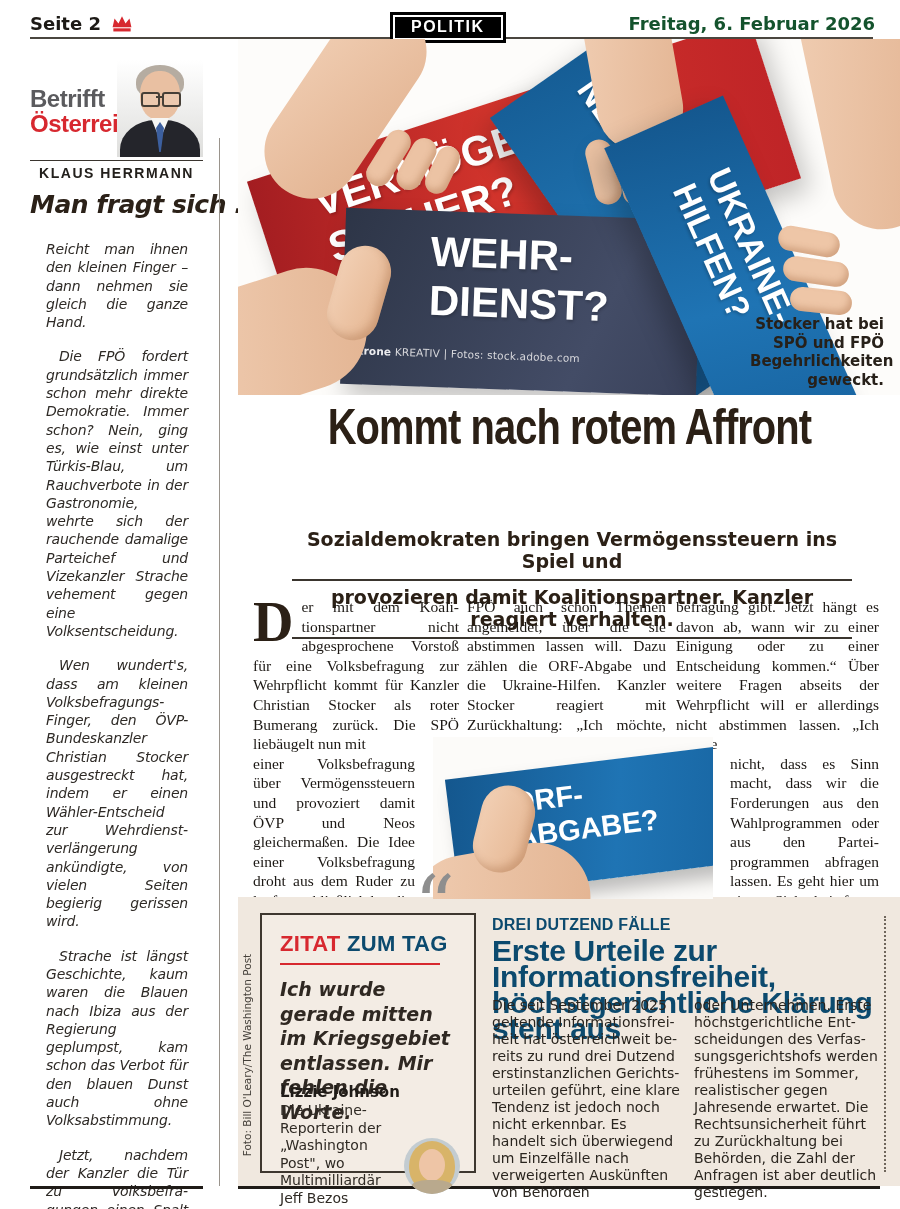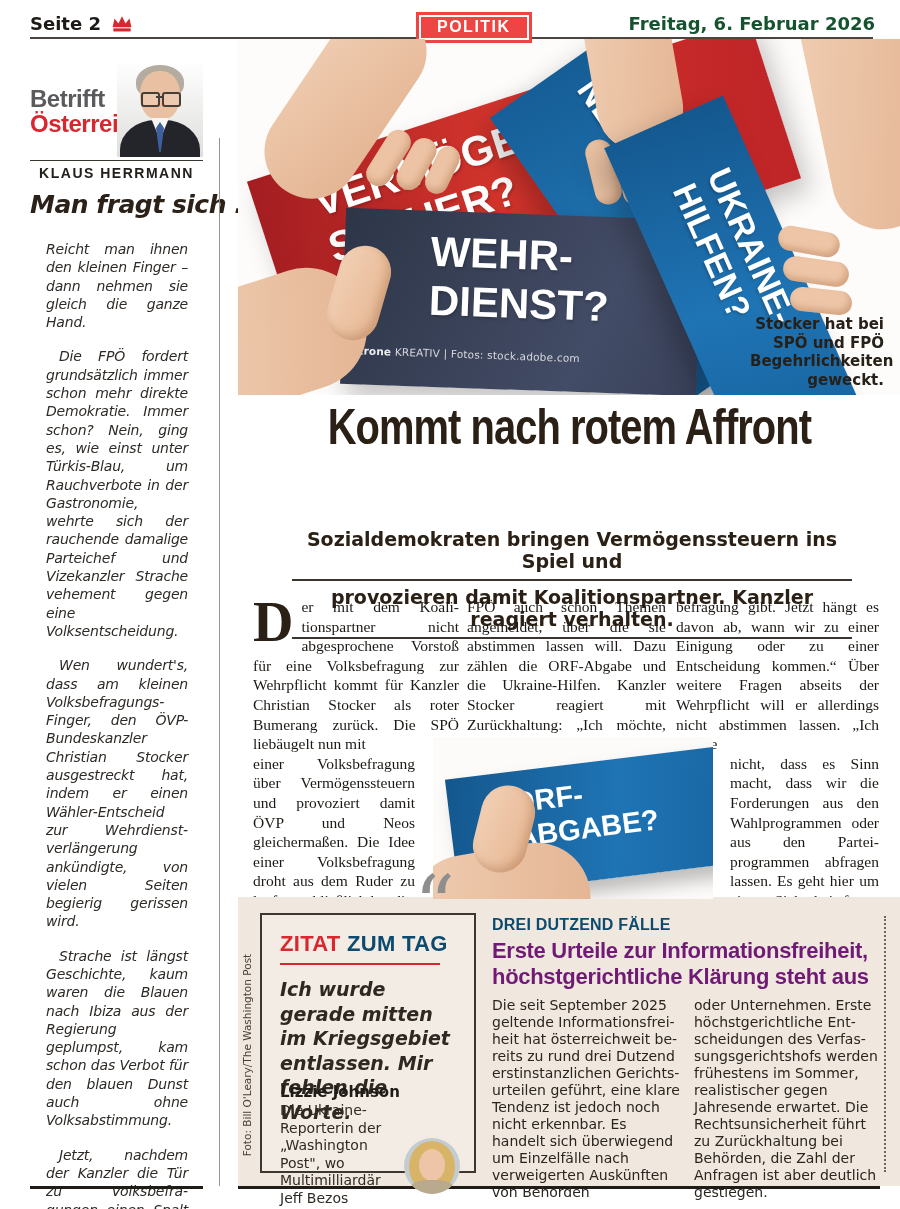--- a/index.html
+++ b/index.html
@@ -3,21 +3,21 @@
 <meta charset="utf-8">
 <style>
   html,body{margin:0;padding:0;background:#ffffff;}
   .page{position:relative;width:900px;height:1209px;background:#ffffff;overflow:hidden;
         font-family:"DejaVu Sans",sans-serif;color:#2b2016;}
   .abs{position:absolute;}
 
   
   .page-label{left:30px;top:13px;font-size:18px;font-weight:bold;color:#1d1a16;display:flex;align-items:center;gap:10px;justify-content:space-between;}
   .head-rule{left:30px;top:37px;width:843px;height:2px;background:#4a463f;}
-  .politik-badge{left:416px;top:12px;background:#ef4444;padding:3px;z-index:3;}
+  .politik-badge{left:390px;top:12px;background:#000000;padding:3px;z-index:3;}
   .politik-badge .inner{display:block;border:2px solid #ffffff;color:#ffffff;font-weight:bold;
       font-size:16px;letter-spacing:1.5px;padding:1px 16px 2px;font-family:"Liberation Sans",sans-serif;}
   .date-label{right:25px;top:13px;font-size:18px;font-weight:bold;color:#14532d;}
 
   
   .logo-text{left:30px;top:86px;font-family:"Liberation Sans",sans-serif;font-weight:bold;
       font-size:24px;line-height:25px;letter-spacing:-0.5px;}
   .logo-text .l1{color:#5b5b5e;}
   .logo-text .l2{color:#d7282f;}
   .klaus-photo{left:117px;top:60px;width:86px;height:97px;background:linear-gradient(#ffffff,#dededc);overflow:hidden;}
@@ -122,21 +122,21 @@
   .lz-face{position:absolute;left:15px;top:11px;width:26px;height:32px;border-radius:50%;background:#eec5a6;}
   .lz-sh{position:absolute;left:7px;top:42px;width:42px;height:18px;border-radius:40%;background:#b9a98d;}
   .big-quote{left:414px;top:876px;font-family:"DejaVu Serif",serif;font-size:80px;line-height:60px;
       color:#8e8e8e;z-index:7;}
   .vcredit{left:127px;top:1049px;width:240px;text-align:center;font-size:10.5px;color:#45403a;
       transform:rotate(-90deg);z-index:7;}
 
   .info-kicker{left:492px;top:916px;font-size:16px;font-weight:bold;color:#0c4a6e;letter-spacing:.2px;
       font-family:"Liberation Sans",sans-serif;z-index:6;}
   .info-headline{left:492px;top:938px;width:390px;font-family:"Liberation Sans",sans-serif;font-weight:bold;
-      font-size:22px;line-height:26px;letter-spacing:-0.3px;color:#701a75;z-index:6;}
+      font-size:30px;line-height:26px;letter-spacing:-0.3px;color:#0c4a6e;z-index:6;}
   .info-col{position:absolute;top:997px;width:190px;font-size:14px;line-height:17px;color:#2a251f;
       hyphens:auto;-webkit-hyphens:auto;z-index:6;}
   .info-col.a{left:492px;} .info-col.b{left:694px;width:186px;}
   .dotted-div{left:884px;top:916px;height:256px;width:0;border-left:2px dotted #6f665c;z-index:6;}
 
   .bottom-rule-l{left:30px;top:1186px;width:173px;height:3px;background:#1f1b17;}
   .bottom-rule-r{left:238px;top:1186px;width:642px;height:3px;background:#1f1b17;}
 </style>
 </head>
 <body>

